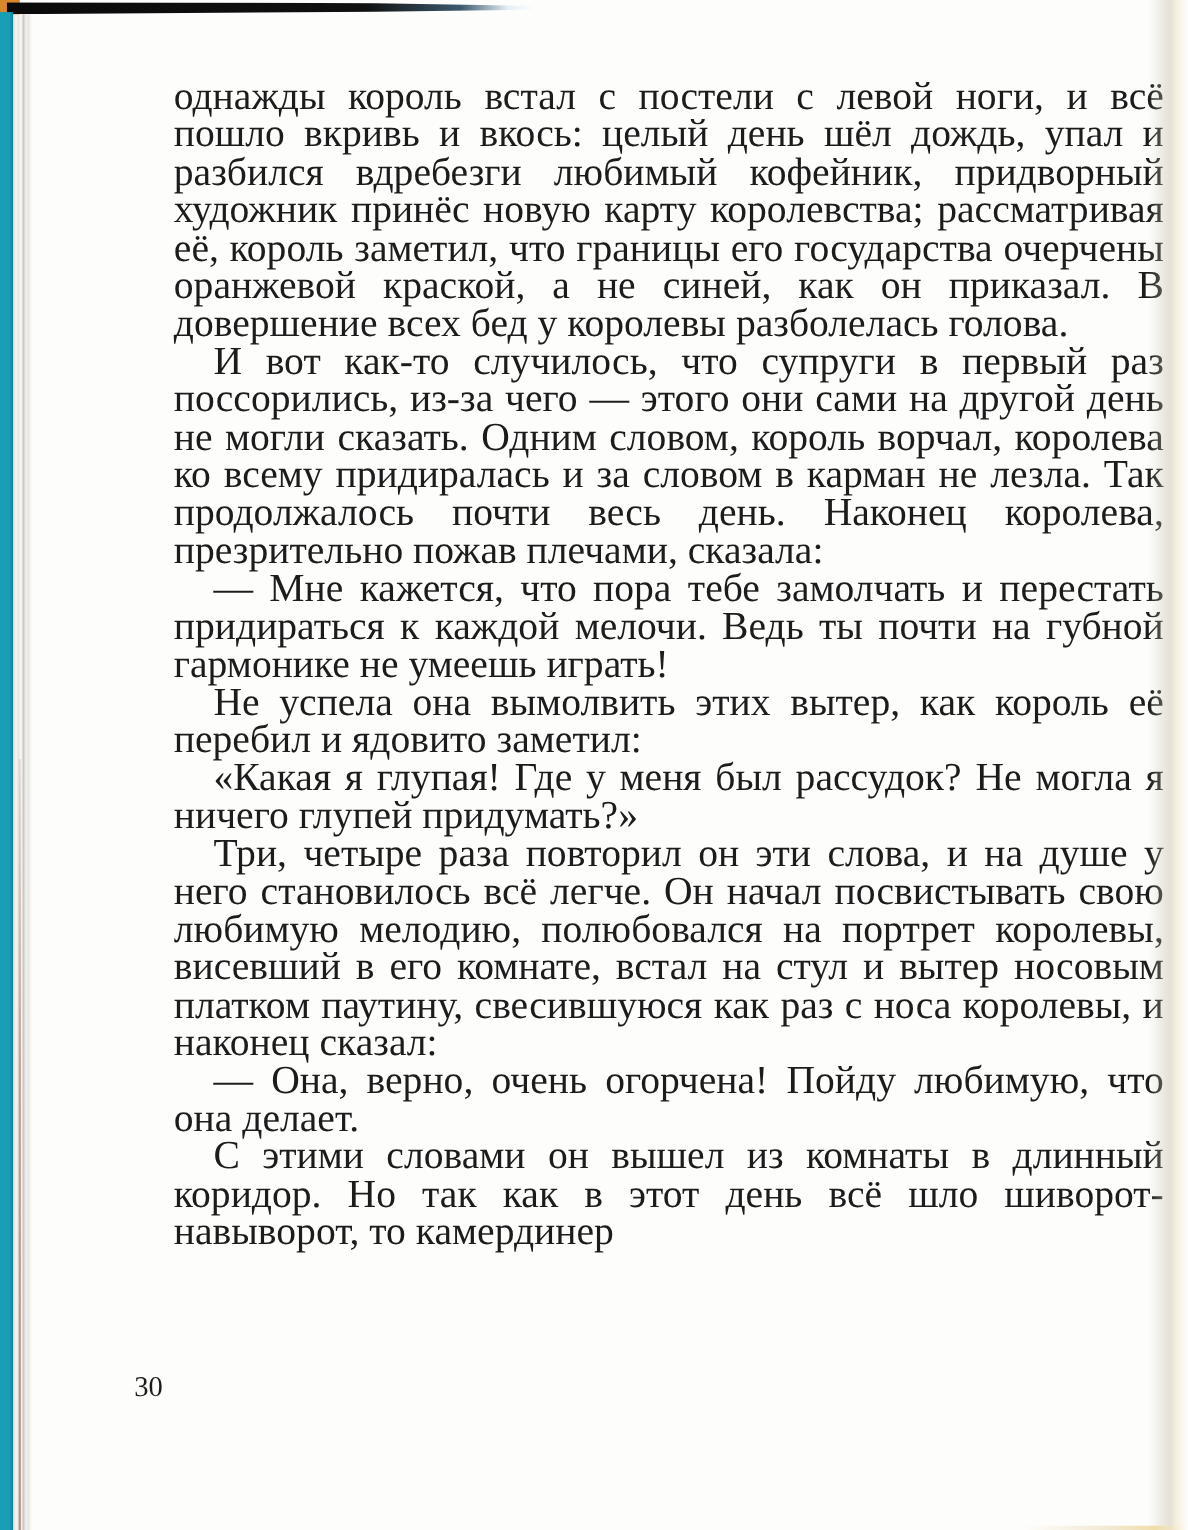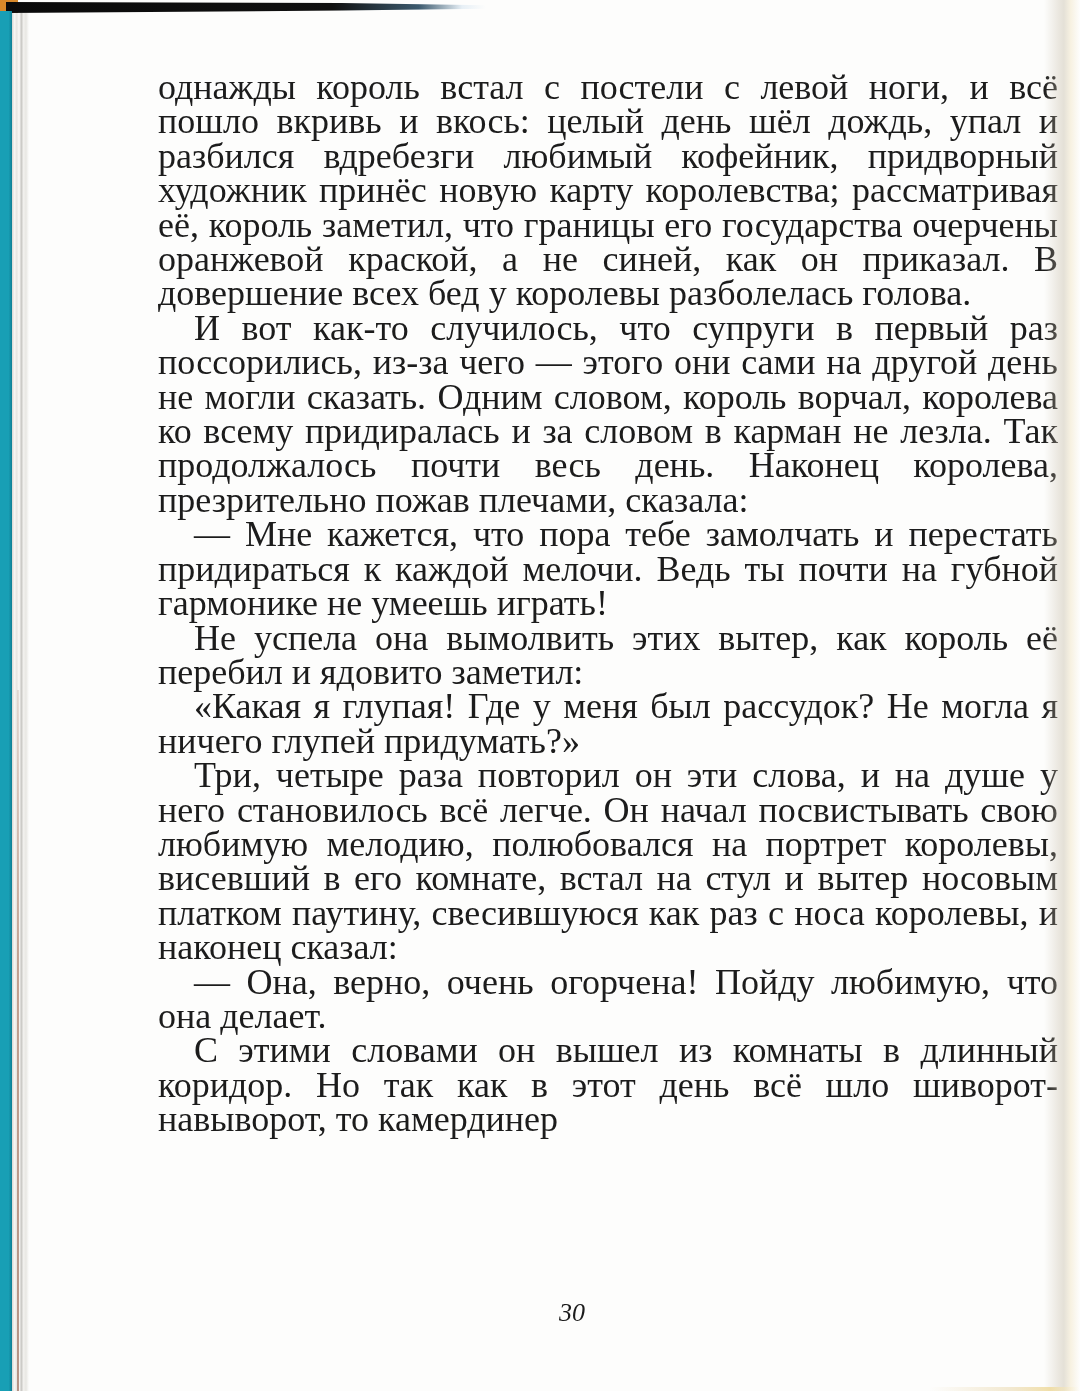--- a/index.html
+++ b/index.html
@@ -81,26 +81,25 @@
   }
   .page-text p {
     margin: 0;
     padding: 0;
   }
   .page-text p.indent {
     text-indent: 36px;
   }
   .page-number {
     position: absolute;
-    left: 122px; top: 1298px;
+    left: 122px; top: 1246px;
     width: 900px;
-    text-align: center;
+    text-align: left;
     font-size: 26px;
     color: var(--ink, #1c1c1c);
-    font-style: italic;
   }
 </style>
 </head>
 <body>
 
 <div class="scan">
   <div class="cover-orange"></div>
   <div class="cover-black"></div>
   <div class="spine-teal"></div>
   <div class="page-stack"></div>

